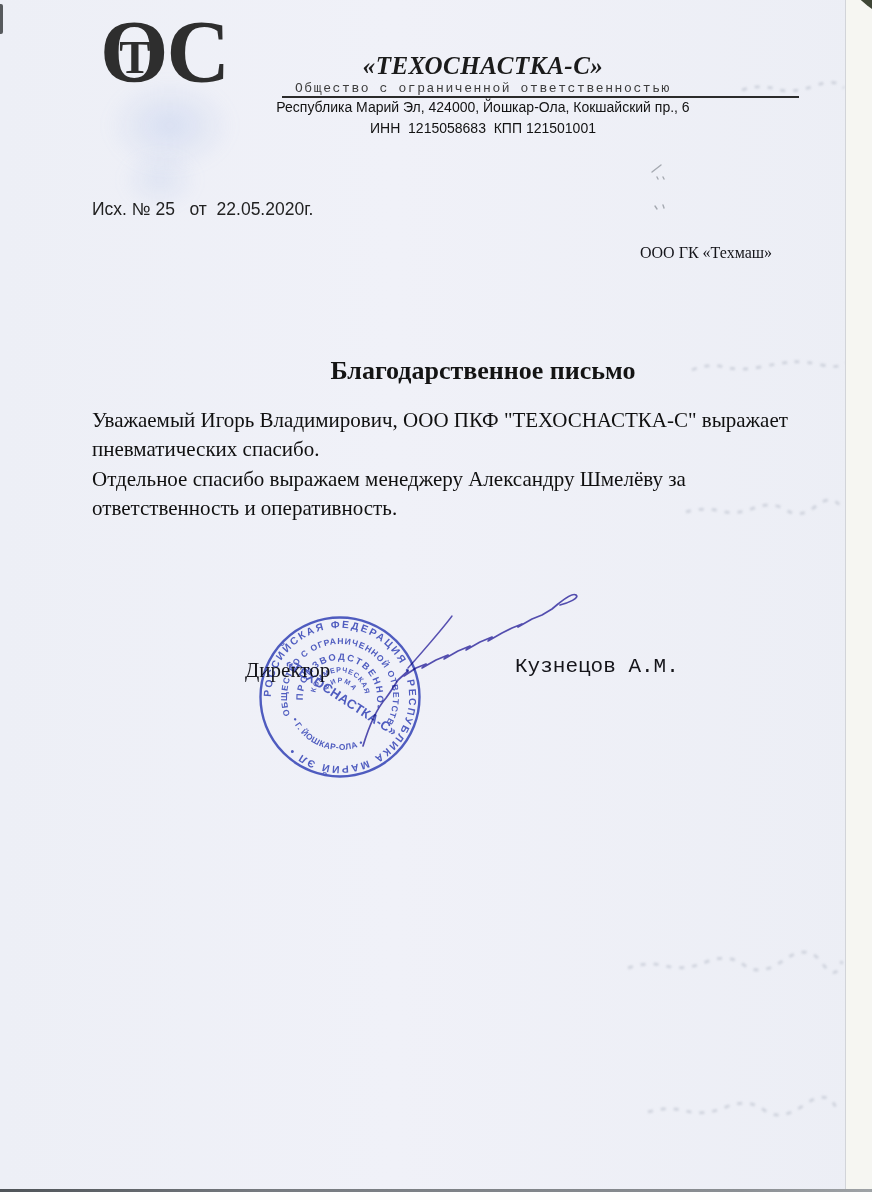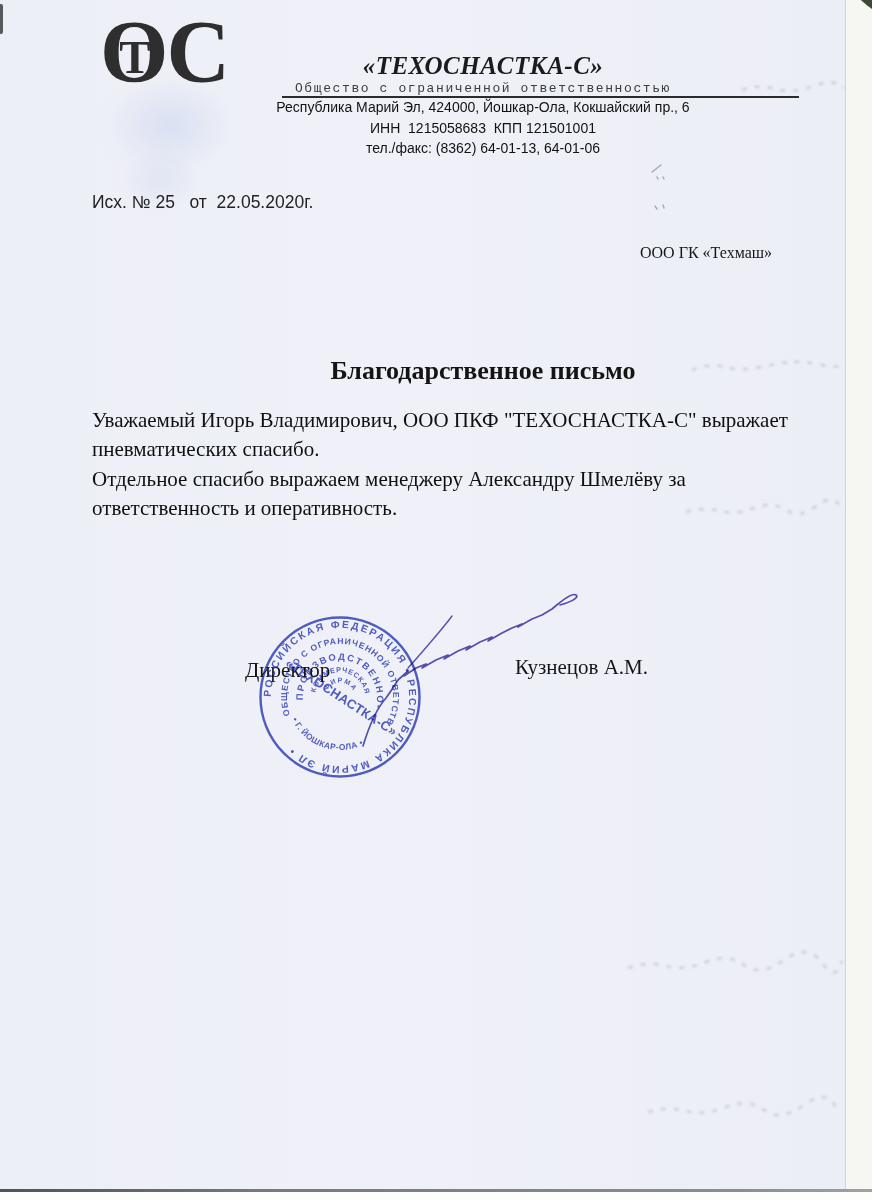--- a/index.html
+++ b/index.html
@@ -19,30 +19,30 @@
   .hdr-type{top:28px;font-size:22.5px;}
   .hdr-name{top:52px;font-size:25px;font-style:italic;font-weight:bold;letter-spacing:.5px;}
   .hdr-legal{top:81px;font-family:"Liberation Mono",monospace;font-size:13px;
              letter-spacing:1.6px;color:#3c3c3c;}
   .hdr-rule{left:282px;top:96px;width:517px;height:1.6px;background:#2b2b2b;}
   .hdr-sans{font-family:"Liberation Sans",sans-serif;color:#121212;font-size:14px;white-space:pre;}
   .hdr-addr{top:99px;}
   .hdr-inn{top:120px;}
   .hdr-phone{top:140px;}
   
-  .ref{left:92px;top:192px;font-family:"Liberation Sans",sans-serif;
+  .ref{left:92px;top:199px;font-family:"Liberation Sans",sans-serif;
        font-size:17.5px;color:#222;white-space:pre;}
   .recipient{left:640px;top:244px;font-size:16px;color:#15151a;}
   .title{left:163px;width:640px;top:356px;text-align:center;
          font-size:26px;font-weight:bold;color:#141414;}
   .body-text{left:92px;top:406px;width:690px;font-size:21px;line-height:29.4px;
              color:#101010;}
   .body-line{white-space:pre;}
   .sig-pos{left:245px;top:658px;font-size:21px;color:#15151a;}
-  .sig-name{left:515px;top:655px;font-size:21px;color:#15151a;}
+  .sig-name{left:515px;top:655px;font-size:21px;color:#15151a;font-family:Liberation Mono, monospace;}
   
   .stamp{left:254px;top:611px;mix-blend-mode:multiply;opacity:.9;
          filter:blur(.35px);}
   .stamp text{font-family:"Liberation Sans",sans-serif;font-weight:bold;}
   .sig-svg{left:340px;top:575px;mix-blend-mode:multiply;}
   
   .noise{left:0;top:0;pointer-events:none;}
   .edge-right{left:845px;top:0;width:27px;height:1193px;
               background:#f6f6f2;border-left:1.5px solid #d2d4d9;}
   .corner-mark{left:856px;top:0;width:16px;height:9px;background:#3f4636;
@@ -72,21 +72,20 @@
       <span class="logo-t">Т</span>
     </span>
     <span class="logo-c">С</span>
   </div>
 
   <div class="abs hdr hdr-name">«ТЕХОСНАСТКА-С»</div>
   <div class="abs hdr hdr-legal">Общество с ограниченной ответственностью</div>
   <div class="abs hdr-rule"></div>
   <div class="abs hdr hdr-sans hdr-addr">Республика Марий Эл, 424000, Йошкар-Ола, Кокшайский пр., 6</div>
   <div class="abs hdr hdr-sans hdr-inn">ИНН  1215058683  КПП 121501001</div>
-  <div class="abs hdr hdr-sans hdr-phone">тел./факс: (8362) 64-01-13, 64-01-06</div>
 
   <div class="abs ref">Исх. № 25   от  22.05.2020г.</div>
   <div class="abs recipient">ООО ГК «Техмаш»</div>
 
   <div class="abs title">Благодарственное письмо</div>
   <div class="abs body-text">
     <div class="body-line">Уважаемый Игорь Владимирович, ООО ПКФ "ТЕХОСНАСТКА-С" выражает</div>
     <div class="body-line">пневматических спасибо.</div>
     <div class="body-line">Отдельное спасибо выражаем менеджеру Александру Шмелёву за</div>
     <div class="body-line">ответственность и оперативность.</div>

